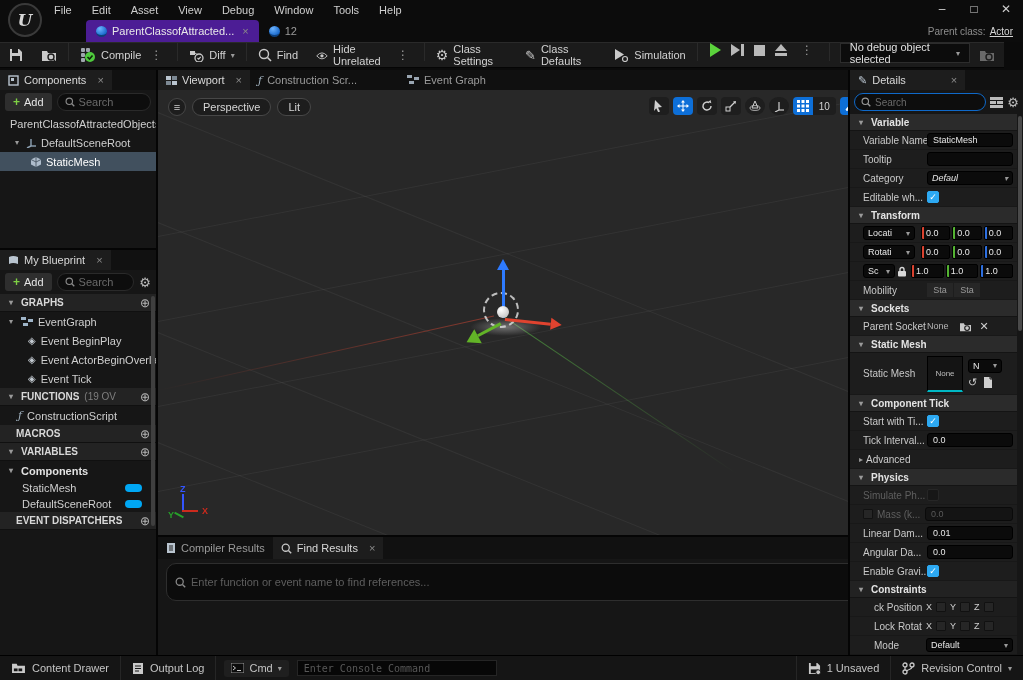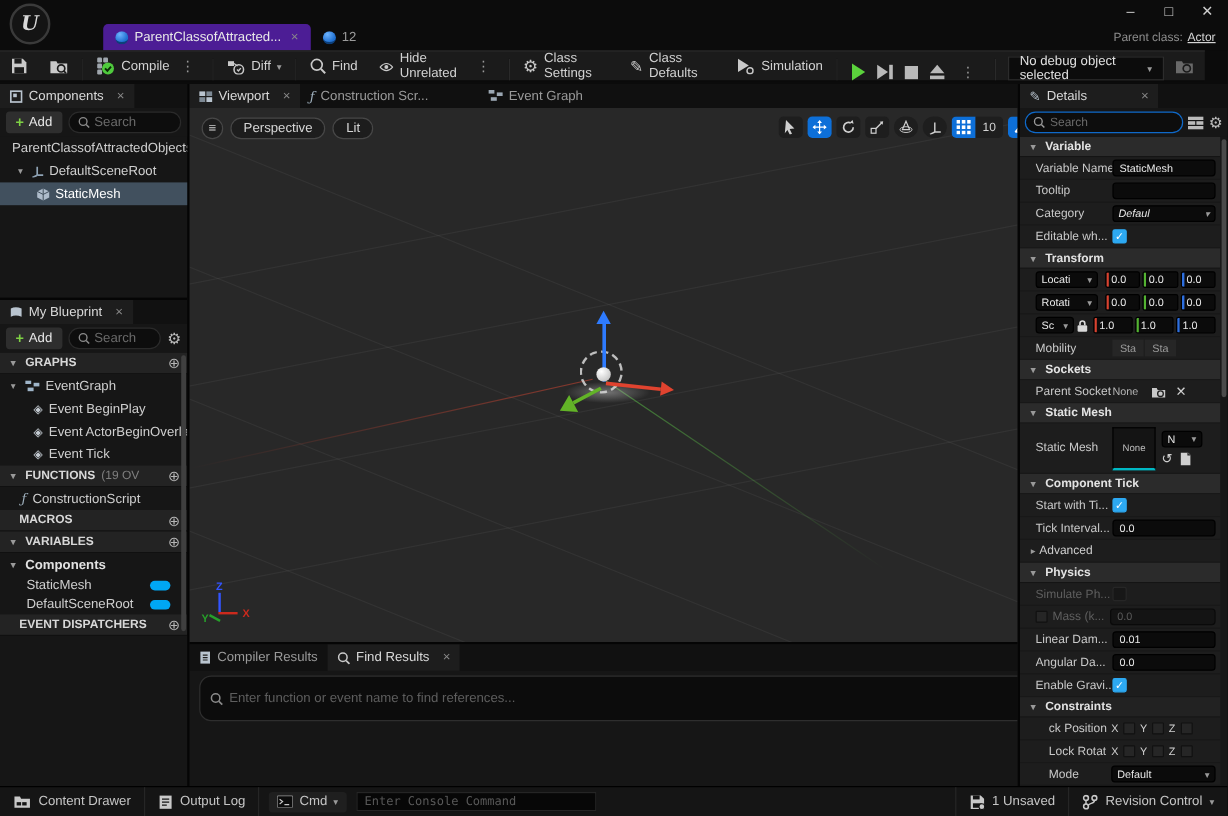--- a/index.html
+++ b/index.html
@@ -23,21 +23,21 @@
   .assettabs { position:absolute; left:48px; top:20px; height:22px; display:flex; align-items:flex-end; }
   .atab { height:22px; display:flex; align-items:center; gap:5px; padding:0 10px; font-size:11px; color:#9b9b9b; }
   .atab.active { background:#4c1d95; border-radius:4px 4px 0 0; color:#e8e8e8;margin-left:38px; }
   .bp-ic { width:11px; height:11px; border-radius:50%;
            background:radial-gradient(circle at 35% 30%, #6db4ff, #1f6fd0 70%); border-bottom:2px solid #0d3f7a; }
   .atab .x { color:#8a8a8a; font-size:11px; margin-left:3px; }
 
   
   .toolbar { position:absolute; left:0; top:42px; width:1004px; height:26px; background:#1b1b1b;
              border-top:1px solid #2a2a2a; border-bottom:1px solid #050505;
-             display:flex; align-items:flex-end; font-size:11px; color:#d2d2d2; }
+             display:flex; align-items:flex-start; font-size:11px; color:#d2d2d2; }
   .tbtn { display:flex; align-items:center; gap:5px; padding:0 9px; height:100%; }
   .tsep { width:1px; height:18px; background:#060606; border-right:1px solid #2a2a2a; margin:0 2px; }
   .kebab { color:#9a9a9a; font-size:12px; padding:0 4px; }
   .chv { font-size:8px; color:#9a9a9a; }
   svg.i { display:block; }
   .playgrp { display:flex; align-items:center; gap:10px; padding:0 10px; }
   .tri-play { width:0; height:0; border-left:11px solid #5bd33c; border-top:7px solid transparent; border-bottom:7px solid transparent; }
   .tri-step { display:flex; align-items:center; }
   .tri-step .t { width:0; height:0; border-left:9px solid #b9b9b9; border-top:6px solid transparent; border-bottom:6px solid transparent; }
   .tri-step .b { width:3px; height:12px; background:#b9b9b9; margin-left:1px; }
@@ -175,20 +175,30 @@
   .sright { margin-left:auto; display:flex; align-items:center; height:100%; }
   .sright .sbtn { border-left:1px solid #262626; border-right:none; }
 </style>
 </head>
 <body>
 
 <div class="app">
 
   <div class="titlebar">
     <div class="logo">U</div>
+    <div class="menubar">
+      <span class="menu-item">File</span>
+      <span class="menu-item">Edit</span>
+      <span class="menu-item">Asset</span>
+      <span class="menu-item">View</span>
+      <span class="menu-item">Debug</span>
+      <span class="menu-item">Window</span>
+      <span class="menu-item">Tools</span>
+      <span class="menu-item">Help</span>
+    </div>
     <div class="winctl">
       <span>–</span>
       <span>□</span>
       <span>✕</span>
     </div>
     <div class="assettabs">
       <div class="atab active">
         <span class="bp-ic"></span>
         <span>ParentClassofAttracted...</span>
         <span class="x">×</span>

